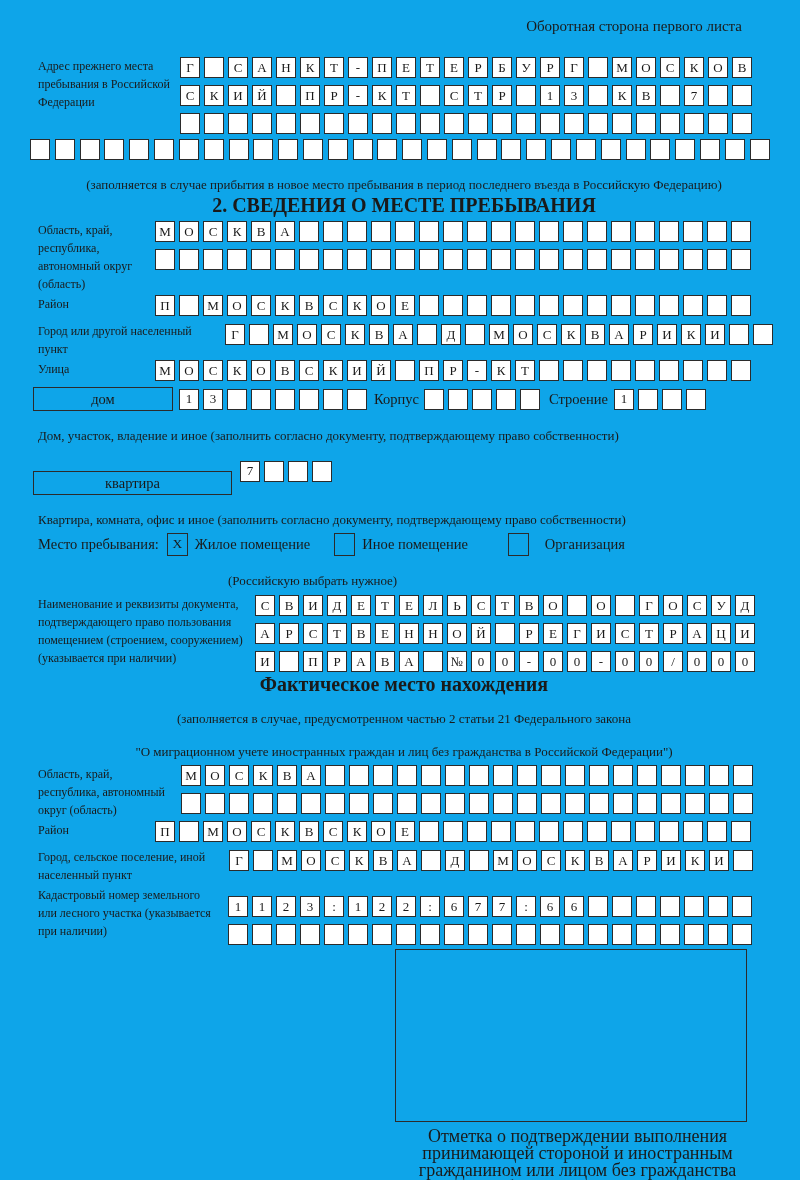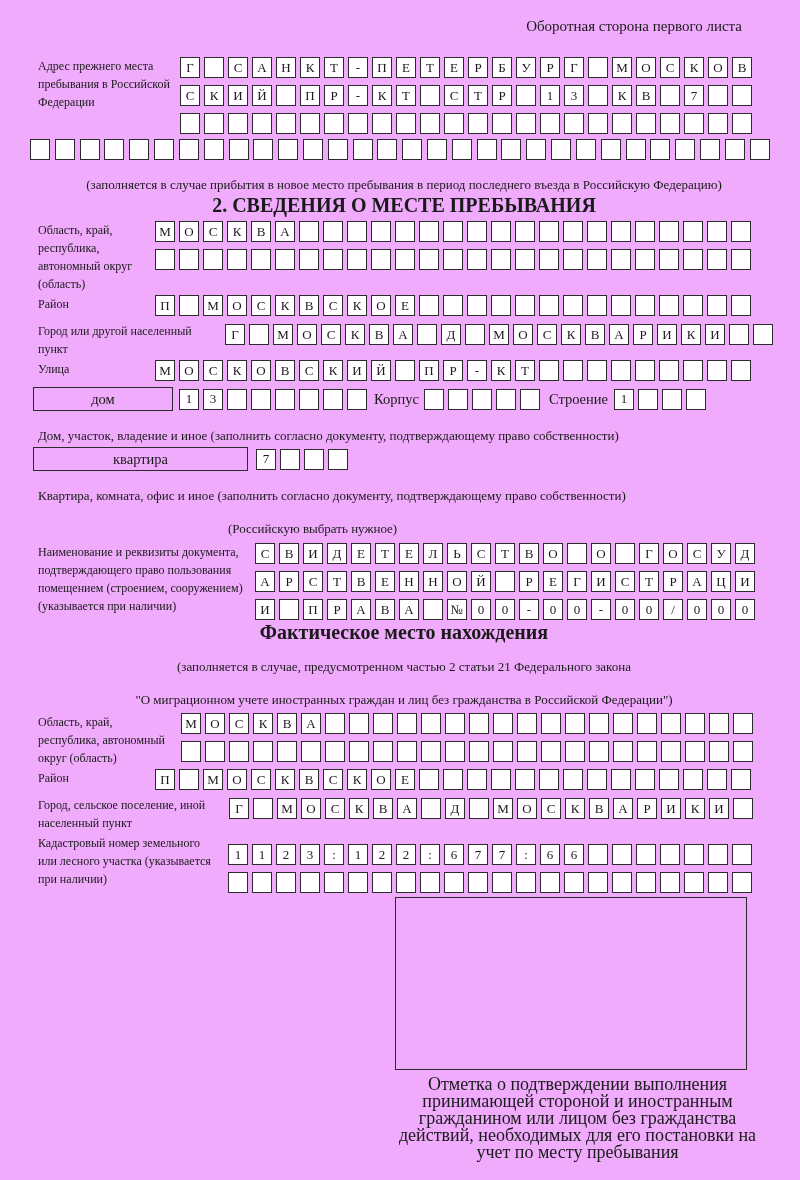--- a/index.html
+++ b/index.html
@@ -1,19 +1,19 @@
 <!DOCTYPE html>
 <html><head>
 <meta charset="utf-8">
 <style>
   html,body{margin:0;padding:0;background:#ffffff;}
   .page{
     position:relative;
     width:800px;height:1180px;
-    background:#f0abfc;
+    background:#0ea5e9;
     overflow:hidden;
     font-family:"Liberation Serif","DejaVu Serif",serif;
     color:#1a1a1a;
     box-sizing:border-box;
     padding:0 30px 0 38px;
   }
   .header-note{
     text-align:right;
     font-size:15px;
     margin:18px 28px 20px 0;
@@ -385,30 +385,39 @@
     <div class="cells" style="margin-left:6px;">
         <span class="cell">1</span>
         <span class="cell"></span>
         <span class="cell"></span>
         <span class="cell"></span>
       </div>
   </div>
   <div class="note left mb3">Дом, участок, владение и иное (заполнить согласно документу, подтверждающему право собственности)</div>
 
   <div class="frow mb3" style="margin-left:-5px;align-items:center;">
-    <div class="named-box" style="width:215px;">квартира</div>
+    <div class="named-box" style="width:199px;margin-top:24px;">квартира</div>
     <div class="cells" style="margin-left:8px;">
         <span class="cell">7</span>
         <span class="cell"></span>
         <span class="cell"></span>
         <span class="cell"></span>
       </div>
   </div>
   <div class="note left mb4">Квартира, комната, офис и иное (заполнить согласно документу, подтверждающему право собственности)</div>
 
+  <div class="frow mb3" style="align-items:center;">
+    <span class="inline-label">Место пребывания:</span>
+    <span class="checkbox" style="margin-left:8px;">X</span>
+    <span class="inline-label" style="margin-left:7px;">Жилое помещение</span>
+    <span class="checkbox" style="margin-left:24px;"></span>
+    <span class="inline-label" style="margin-left:7px;">Иное помещение</span>
+    <span class="checkbox" style="margin-left:40px;"></span>
+    <span class="inline-label" style="margin-left:16px;">Организация</span>
+  </div>
   <div class="note left mb6" style="margin-left:190px;">(Российскую выбрать нужное)</div>
 
   <div class="frow mb2">
     <div class="label" style="width:217px;">Наименование и реквизиты документа, подтверждающего право пользования помещением (строением, сооружением) (указывается при наличии)</div>
     <div class="rows">
       <div class="cells stack">
           <span class="cell">С</span>
           <span class="cell">В</span>
           <span class="cell">И</span>
           <span class="cell">Д</span>

